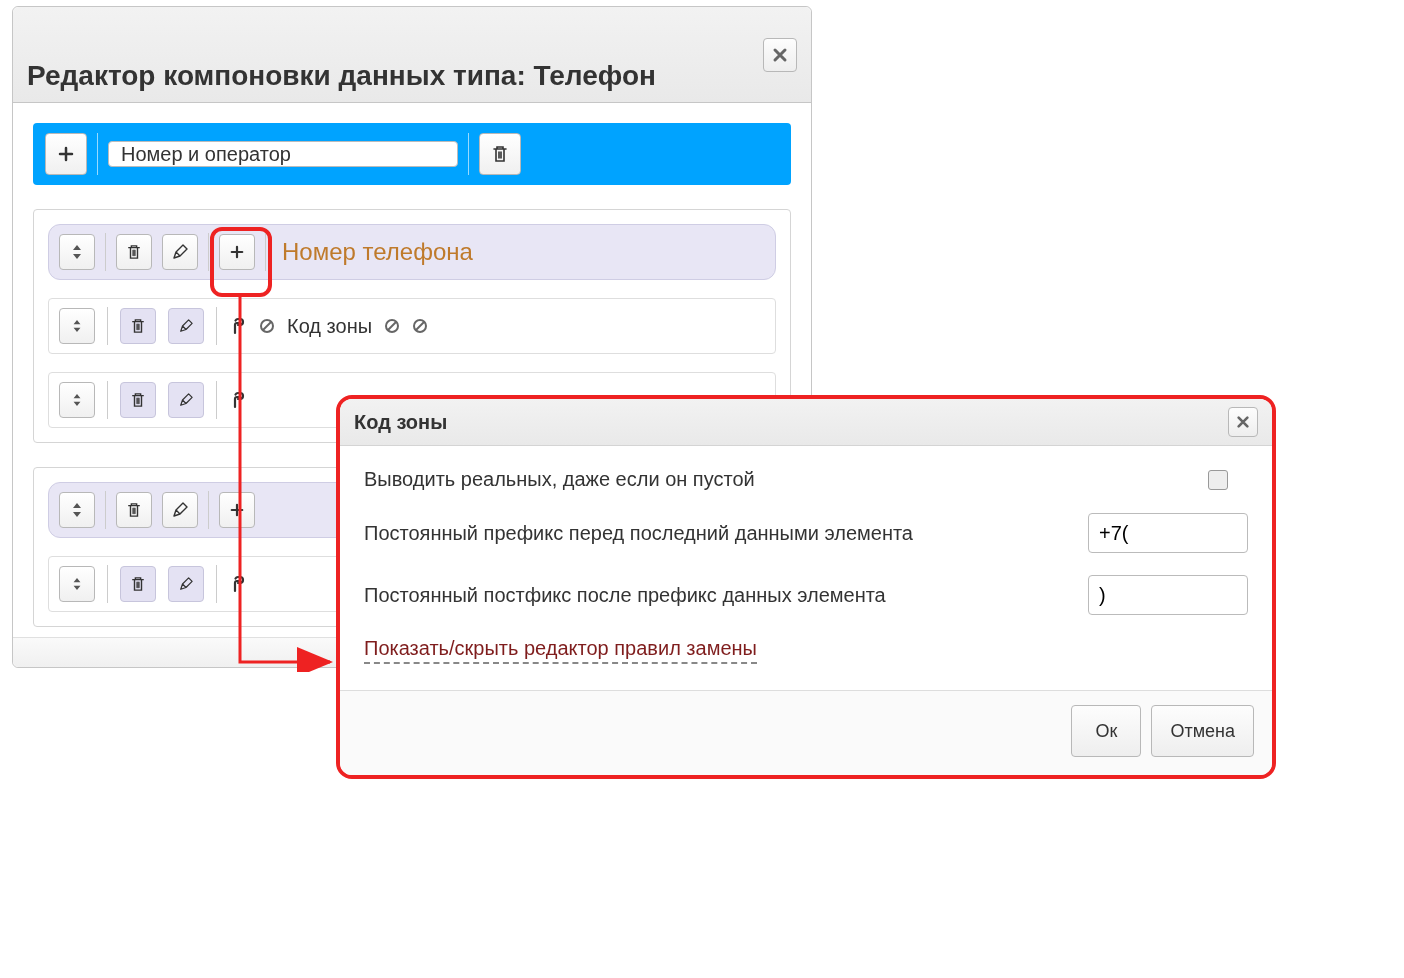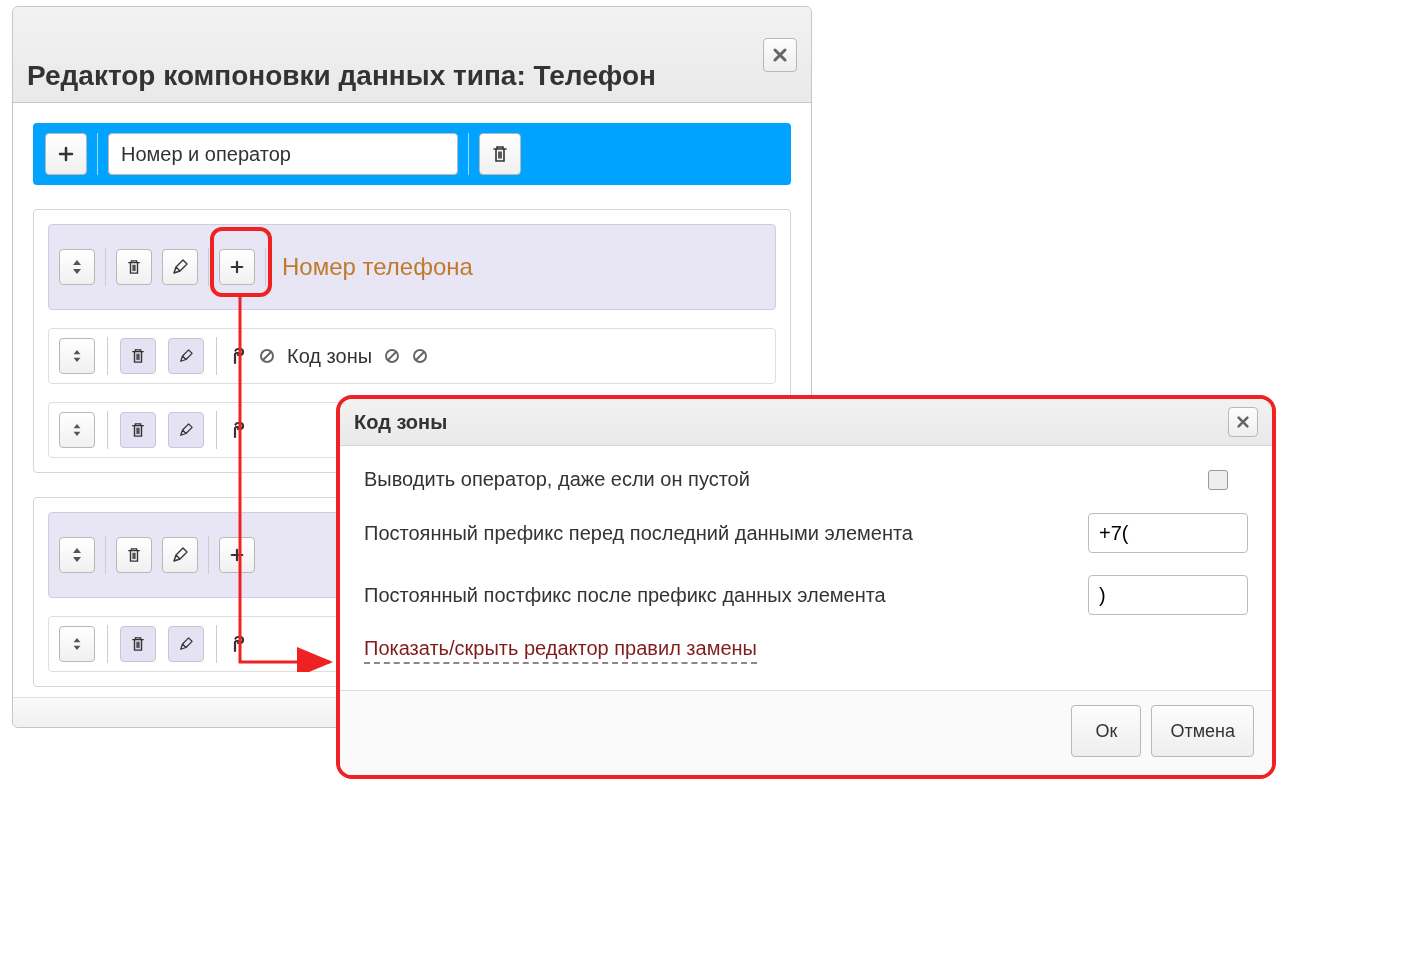--- a/index.html
+++ b/index.html
@@ -88,43 +88,43 @@
     height: 42px;
     background: rgba(255,255,255,0.6);
   }
   .divider-gray {
     width: 1px;
     height: 38px;
     background: #ccc;
   }
   .section-input {
     flex: 1;
-    height: 42px;
+    height: 26px;
     border: 1px solid #bbb;
     border-radius: 4px;
     padding: 0 12px;
     font-size: 20px;
     color: #333;
     max-width: 350px;
   }
 
   
   .panel {
     margin-top: 24px;
     border: 1px solid #d5d5d5;
     border-radius: 4px;
     background: #fff;
     padding: 14px;
   }
 
   .row-lavender {
     background: #e8e6f5;
     border: 1px solid #cfcde4;
-    border-radius: 4px;
-    padding: 23px 10px;
+    border-radius: 12px;
+    padding: 8px 10px;
     display: flex;
     align-items: center;
     gap: 10px;
   }
   .row-lavender .label-big {
     font-size: 24px;
     color: #bf7a2b;
     margin-left: 6px;
   }
 
@@ -501,21 +501,21 @@
       <span>
         <svg width="14" height="14" viewBox="0 0 16 16">
             <path d="M3 3 L13 13 M13 3 L3 13" stroke="#666" stroke-width="3" stroke-linecap="round"></path>
           </svg>
       </span>
     </div>
   </div>
 
   <div class="callout-body">
     <div class="form-row">
-      <label>Выводить оператор, даже если он пустой</label>
+      <label>Выводить реальных, даже если он пустой</label>
       <div class="checkbox"></div>
     </div>
     <div class="form-row">
       <label>Постоянный префикс перед последний данными элемента</label>
       <input class="text-input" value="+7(" style="">
     </div>
     <div class="form-row">
       <label>Постоянный постфикс после префикс данных элемента</label>
       <input class="text-input" value=")" style="">
     </div>

